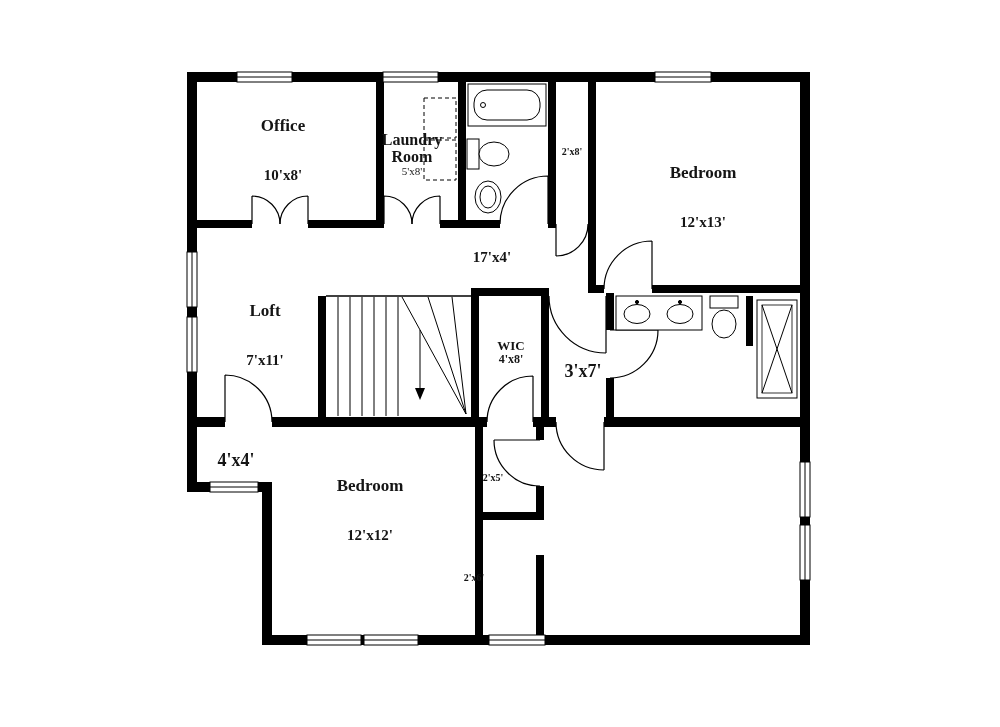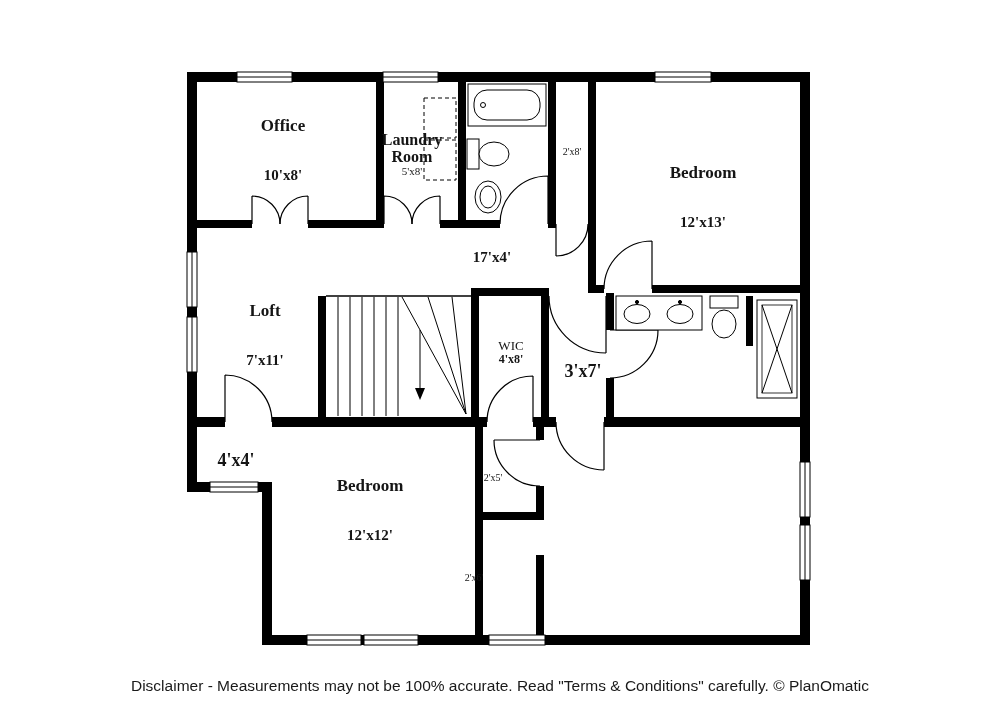--- a/index.html
+++ b/index.html
@@ -5,25 +5,25 @@
   html,body{margin:0;padding:0;background:#ffffff;}
   .canvas{position:relative;width:1000px;height:727px;background:#ffffff;overflow:hidden;
           font-family:"Liberation Serif","DejaVu Serif",serif;color:#111;}
   svg{position:absolute;left:0;top:0;}
   .lbl{position:absolute;transform:translate(-50%,-50%);text-align:center;line-height:1.08;
        font-weight:bold;color:#151515;}
   .room-name{font-size:17px;font-weight:bold;}
   .room-dims{font-size:15px;font-weight:bold;margin-top:32px;}
   .small-name{font-size:16px;font-weight:bold;}
   .small-dims{font-size:11px;font-weight:normal;}
-  .wic-name{font-size:13px;font-weight:normal;text-align:right;}
+  .wic-name{font-size:13px;font-weight:bold;text-align:right;}
   .wic-dims{font-size:12px;font-weight:bold;text-align:center;}
   .mid-dims{font-size:18px;font-weight:bold;}
   .hall-dims{font-size:15px;font-weight:bold;}
-  .tiny-dims{font-size:10px;font-weight:normal;}
+  .tiny-dims{font-size:10px;font-weight:bold;}
   .footer{position:absolute;left:0;right:0;top:677px;text-align:center;
           font-family:"Liberation Sans","DejaVu Sans",sans-serif;
           font-size:15.5px;color:#1a1a1a;}
 </style>
 </head>
 <body>
 
 <div class="canvas">
 
   <svg width="1000" height="727" viewBox="0 0 1000 727">
@@ -274,15 +274,14 @@
 
   <div class="lbl" style="left:493px;top:478px">
     <div class="tiny-dims">2'x5'</div>
   </div>
 
 
   <div class="lbl" style="left:474px;top:578px">
     <div class="tiny-dims">2'x6'</div>
   </div>
 
-  <div class="footer">Disclaimer - Measurements may not be 100% accurate. Read "Terms &amp; Conditions" carefully. © PlanOmatic</div>
 
 </div>
 
 </body></html>

